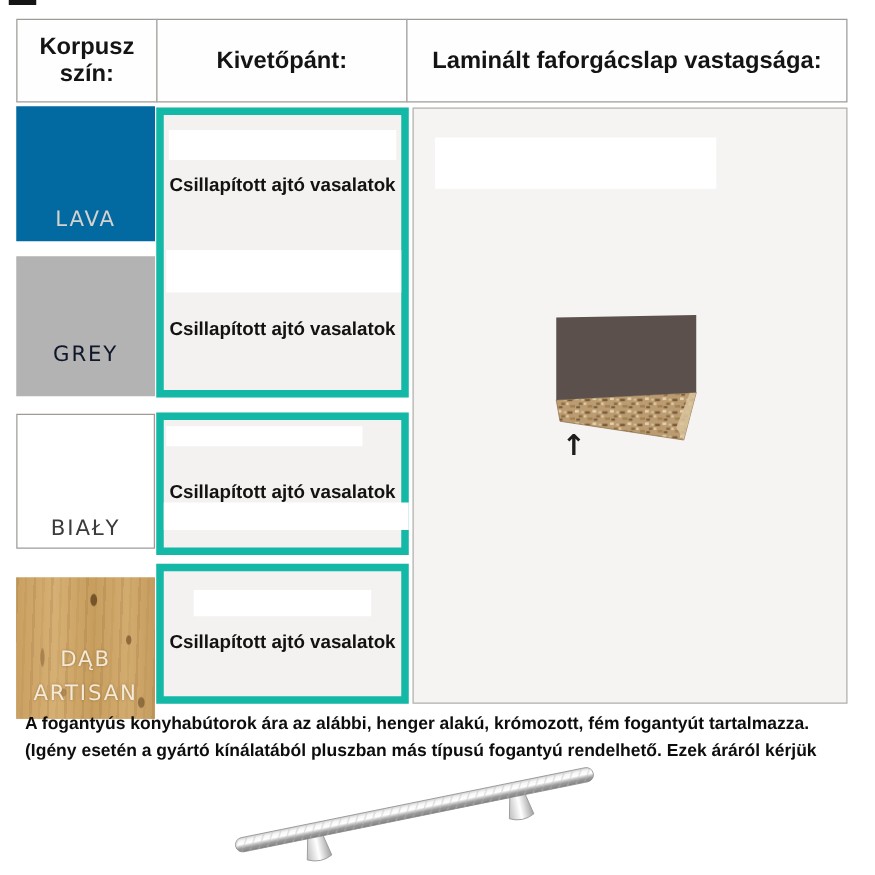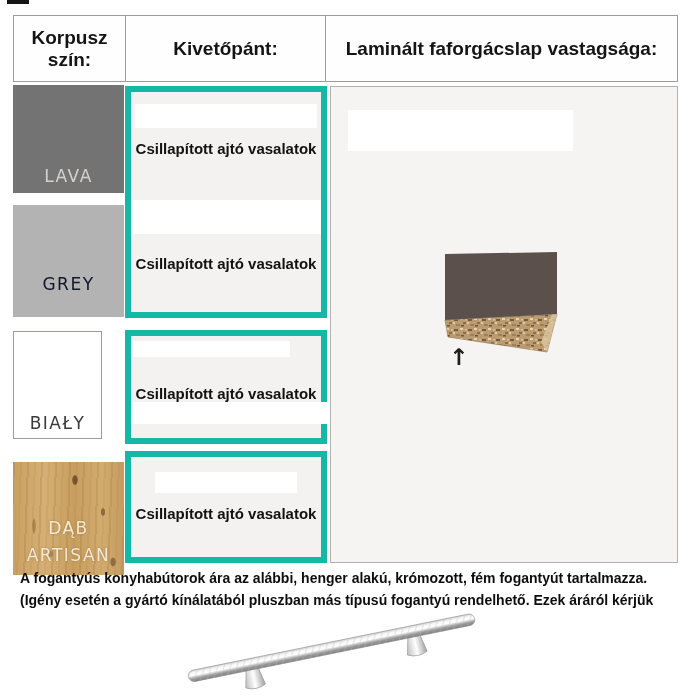--- a/index.html
+++ b/index.html
@@ -31,25 +31,25 @@
   }
   .white-patch{position:absolute;background:#ffffff;}
 
   
   .swatch{overflow:hidden;}
   .swatch-label{
     position:absolute;left:0;width:100%;text-align:center;
     font-family:"DejaVu Sans", sans-serif;
     font-size:17px;letter-spacing:1.5px;font-weight:400;
   }
-  .swatch-lava{left:13px;top:85px;width:111px;height:108px;background:#737373;}
+  .swatch-lava{left:13px;top:85px;width:111px;height:108px;background:#0369a1;}
   .swatch-lava .swatch-label{bottom:7px;color:#d5d1ce;}
   .swatch-grey{left:13px;top:205px;width:111px;height:112px;background:#b3b3b3;}
   .swatch-grey .swatch-label{bottom:23px;color:#0f172a;}
-  .swatch-bialy{left:13px;top:331px;width:89px;height:108px;background:#ffffff;border:1px solid #9f9c98;}
+  .swatch-bialy{left:13px;top:331px;width:111px;height:108px;background:#ffffff;border:1px solid #9f9c98;}
   .swatch-bialy .swatch-label{bottom:5px;color:#3b3b3b;}
   .swatch-dab{
     left:13px;top:450px;width:111px;height:113px;
     background-color:#cda76c;
     background-image:
       radial-gradient(ellipse 5px 9px at 62px 18px, rgba(90,60,25,.75) 0 45%, rgba(0,0,0,0) 62%),
       radial-gradient(ellipse 4px 7px at 90px 50px, rgba(110,75,35,.65) 0 45%, rgba(0,0,0,0) 62%),
       radial-gradient(ellipse 3px 13px at 21px 64px, rgba(120,85,40,.45) 0 45%, rgba(0,0,0,0) 66%),
       radial-gradient(ellipse 5px 8px at 100px 100px, rgba(95,65,30,.55) 0 45%, rgba(0,0,0,0) 62%),
       radial-gradient(ellipse 4px 6px at 38px 92px, rgba(120,88,44,.4) 0 45%, rgba(0,0,0,0) 62%),

